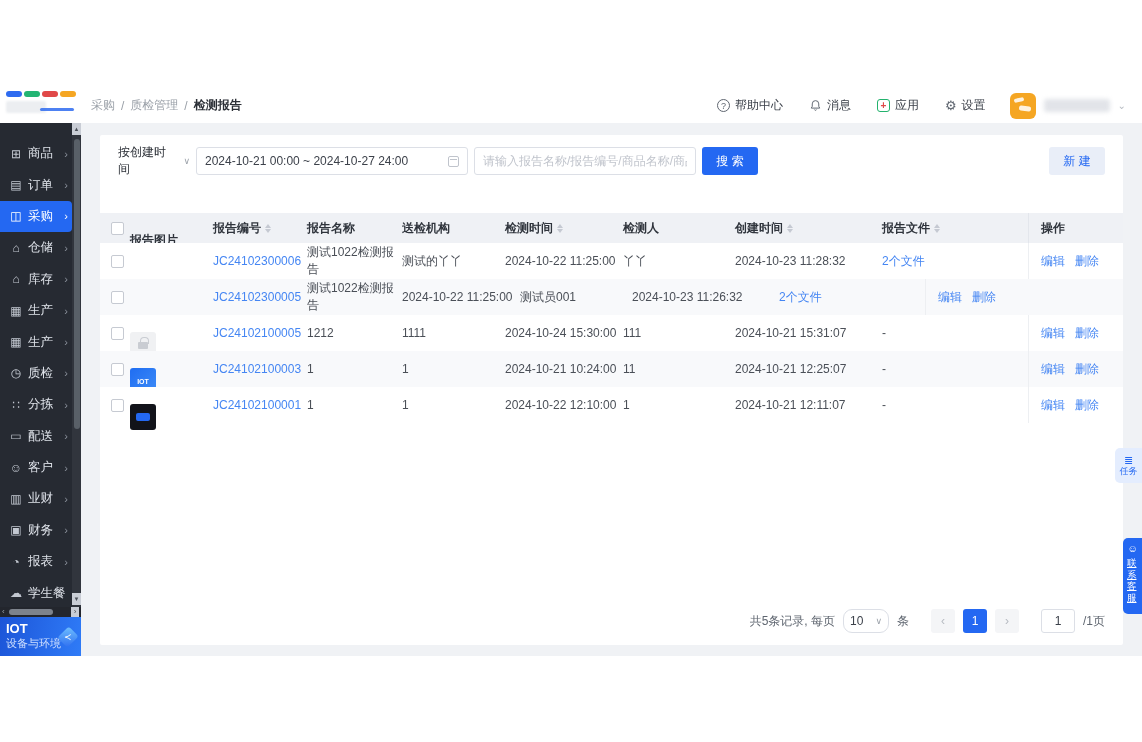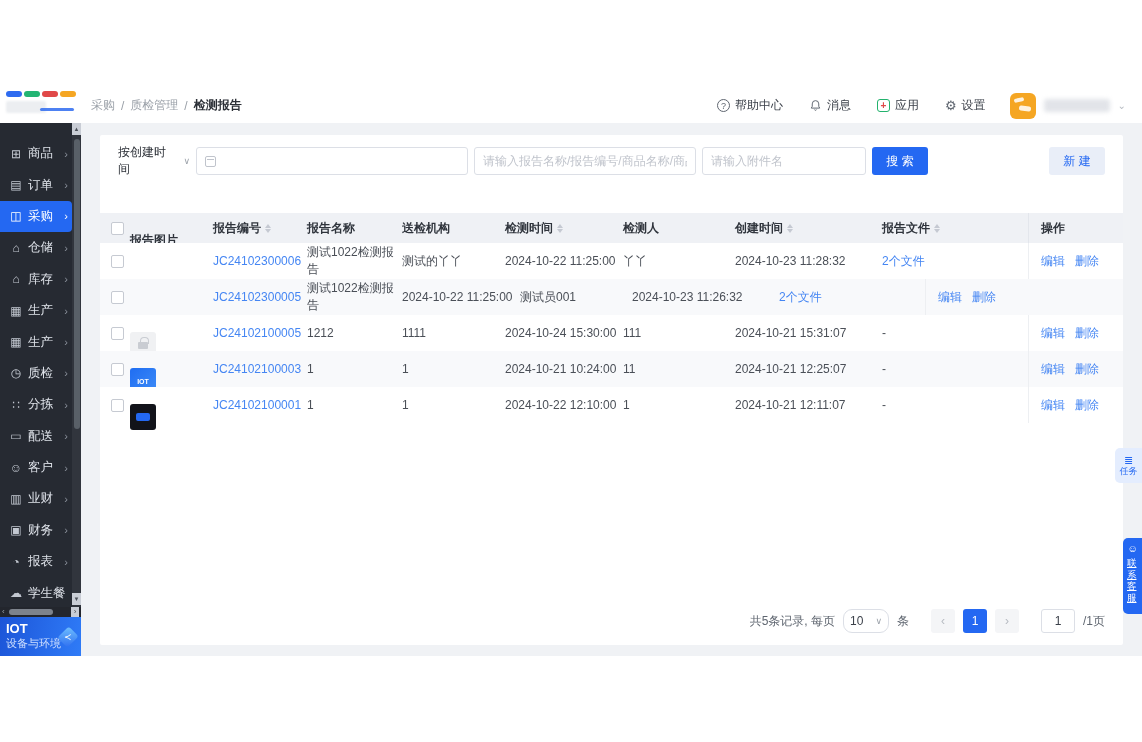--- a/index.html
+++ b/index.html
@@ -282,24 +282,24 @@
 
     <main class="main">
       <div class="card">
 
         <div class="filter-row">
           <div class="f-select">
             <span>按创建时间</span>
             <span class="chev">∨</span>
           </div>
           <div class="f-date">
+            <input readonly="" value="2024-10-21 00:00 ~ 2024-10-27 24:00" style="">
             <span class="cal-icon"></span>
           </div>
           <input class="f-input f-kw" placeholder="请输入报告名称/报告编号/商品名称/商品编码" style="">
-          <input class="f-input f-att" placeholder="请输入附件名" style="">
           <button class="btn-search">搜 索</button>
           <button class="btn-create">新 建</button>
         </div>
 
 
         <div class="thead">
           <div class="col-cb">
               <span class="cb"></span>
             </div>
           <div class="col-img hcell">

